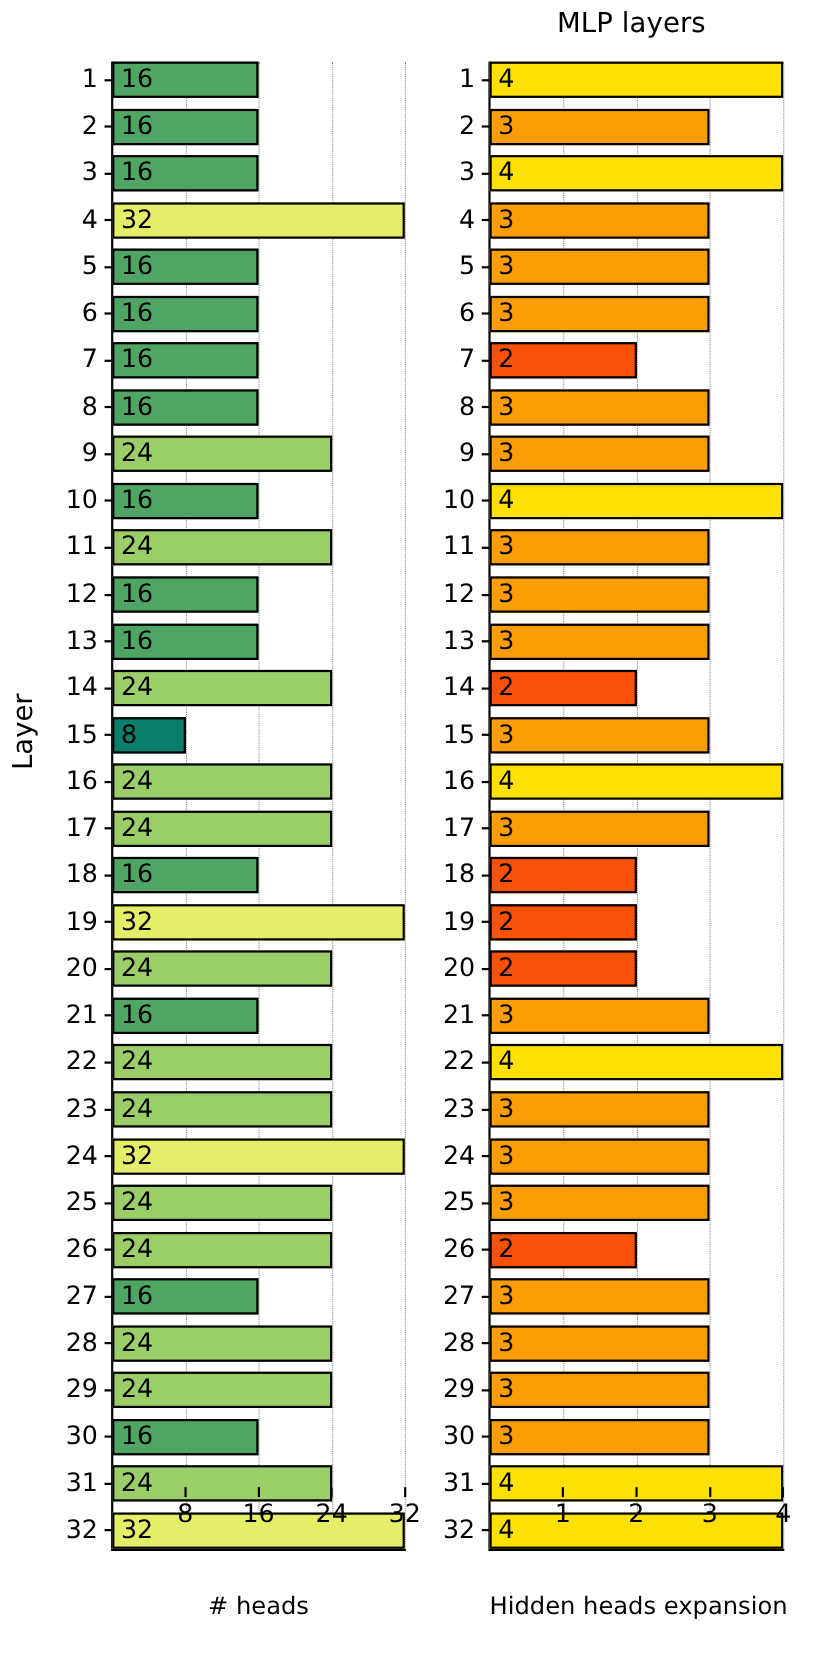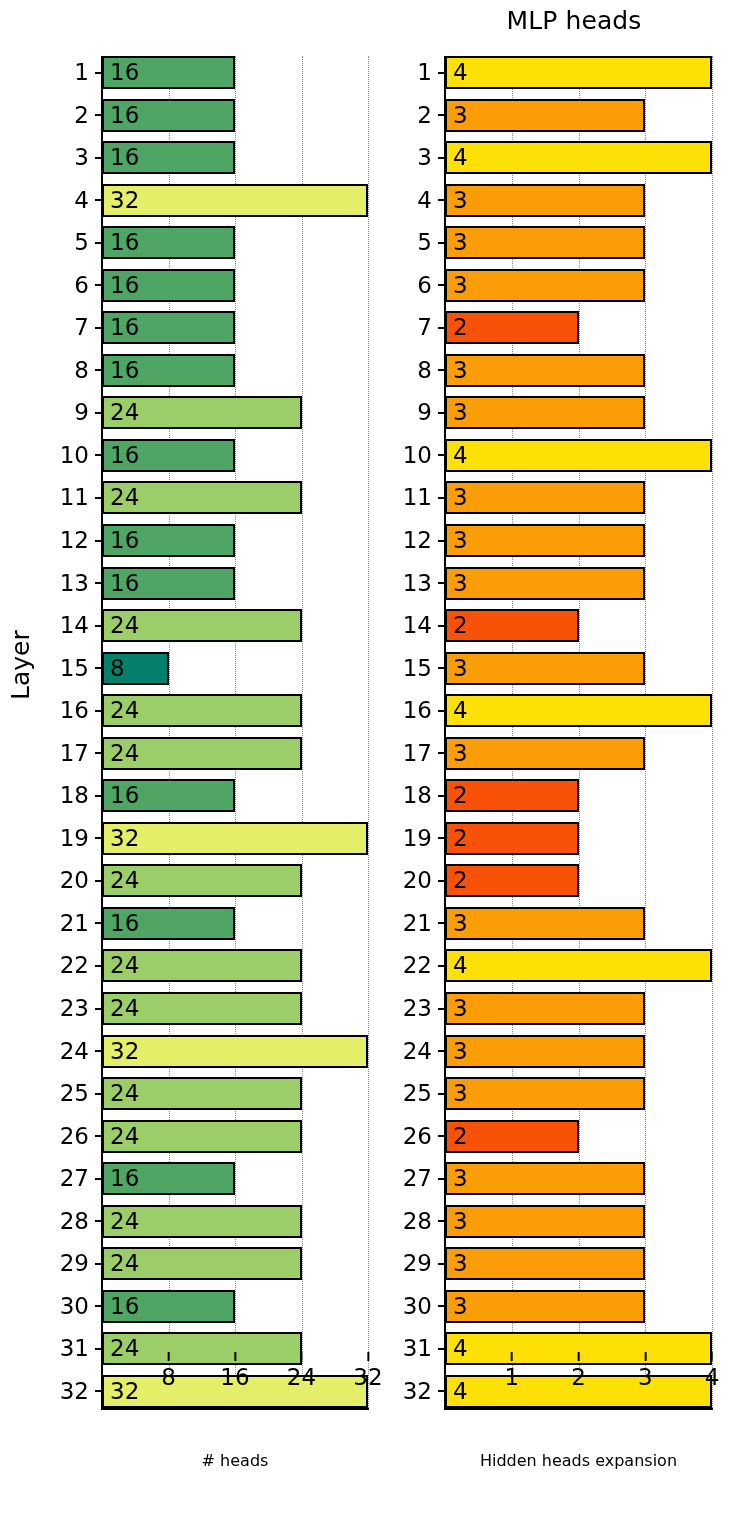--- a/index.html
+++ b/index.html
@@ -151,21 +151,21 @@
     font-size: 23px;
     line-height: 26px;
     margin-top: 3px;
     white-space: nowrap;
   }
   .xlabel {
     position: absolute;
     top: 1448px;
     width: 100%;
     text-align: center;
-    font-size: 16px;
+    font-size: 22px;
     line-height: 26px;
     white-space: nowrap;
   }
   .ylabel {
     position: absolute;
     left: 8px;
     top: 700px;
     font-size: 25px;
     line-height: 25px;
     transform: rotate(-90deg);
@@ -434,21 +434,21 @@
         </div>
         <div class="xtick" style="left: 100%;">
           <div class="xtick-mark"></div>
           <div class="xtick-text">32</div>
         </div>
       </div>
     <div class="xlabel" style="left:102px; width:266px;"># heads</div>
   </div>
 
   <div class="panel" id="panel-mlp">
-    <div class="panel-title">MLP heads</div>
+    <div class="panel-title">MLP layers</div>
 
     <div class="plot" id="plot-mlp" style="left:55px; width:267px;">
       <div class="axis-spine-left"></div>
       <div class="axis-spine-bottom"></div>
       <div class="gridlines" id="gridlines-mlp">
           <div class="gridline" style="left: 25%;"></div>
           <div class="gridline" style="left: 50%;"></div>
           <div class="gridline" style="left: 75%;"></div>
           <div class="gridline" style="left: 100%;"></div>
         </div>

